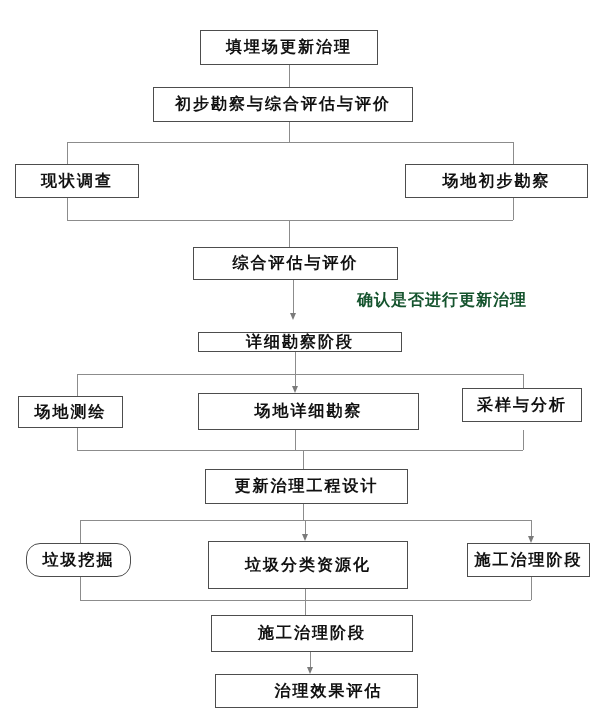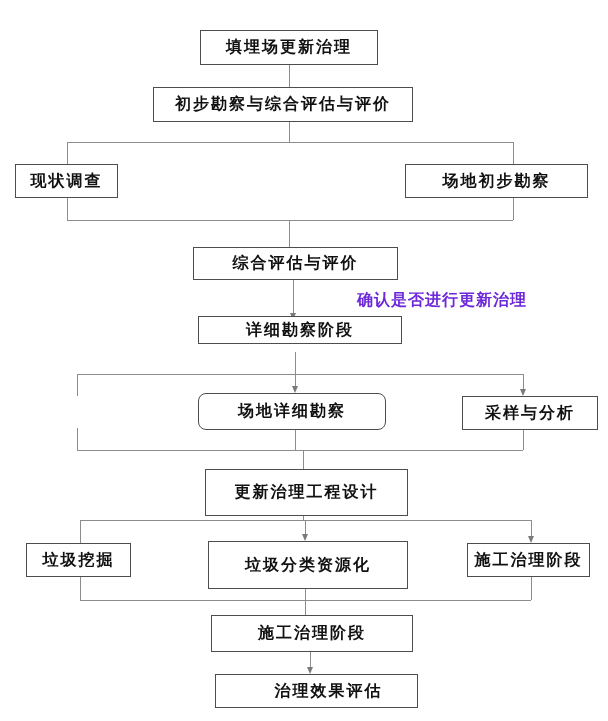--- a/index.html
+++ b/index.html
@@ -42,52 +42,53 @@
     position: absolute;
     width: 0;
     height: 0;
     border-left: 3.5px solid transparent;
     border-right: 3.5px solid transparent;
     border-top: 7px solid #7a7a7a;
     z-index: 1;
   }
   .annotation {
     position: absolute;
-    color: #6d28d9;
+    color: #14532d;
     font-weight: bold;
     font-size: 16px;
     letter-spacing: 1px;
     white-space: nowrap;
     z-index: 2;
   }
 </style>
 </head>
 <body>
 
 <div class="canvas">
 
   <div class="node" style="left:200px; top:30px; width:178px; height:35px;">填埋场更新治理</div>
 
   <div class="node" style="left:153px; top:87px; width:260px; height:35px;">初步勘察与综合评估与评价</div>
 
-  <div class="node" style="left:15px; top:164px; width:103px; height:34px;">现状调查</div>
+  <div class="node" style="left:15px; top:164px; width:124px; height:34px;">现状调查</div>
   <div class="node" style="left:405px; top:164px; width:183px; height:34px;">场地初步勘察</div>
 
   <div class="node" style="left:193px; top:247px; width:205px; height:33px;font-family:Liberation Mono, monospace;">综合评估与评价</div>
 
   <div class="annotation" style="left:357px; top:290px;">确认是否进行更新治理</div>
 
-  <div class="node" style="left:198px; top:316px; width:204px; height:28px;">详细勘察阶段</div>
+  <div class="node" style="left:198px; top:332px; width:204px; height:20px;">详细勘察阶段</div>
 
-  <div class="node" style="left:198px; top:393px; width:188px; height:37px;border-radius:8px;">场地详细勘察</div>
-  <div class="node" style="left:462px; top:396px; width:136px; height:34px;">采样与分析</div>
+  <div class="node" style="left:18px; top:396px; width:105px; height:32px;">场地测绘</div>
+  <div class="node" style="left:198px; top:393px; width:221px; height:37px;">场地详细勘察</div>
+  <div class="node" style="left:462px; top:388px; width:120px; height:34px;">采样与分析</div>
 
-  <div class="node" style="left:205px; top:469px; width:203px; height:47px;">更新治理工程设计</div>
+  <div class="node" style="left:205px; top:469px; width:203px; height:35px;">更新治理工程设计</div>
 
-  <div class="node" style="left:26px; top:543px; width:105px; height:34px;">垃圾挖掘</div>
+  <div class="node" style="left:26px; top:543px; width:105px; height:34px;border-radius:14px;">垃圾挖掘</div>
   <div class="node" style="left:208px; top:541px; width:200px; height:48px;">垃圾分类资源化</div>
   <div class="node" style="left:467px; top:543px; width:123px; height:34px;">施工治理阶段</div>
 
   <div class="node" style="left:211px; top:615px; width:202px; height:37px;">施工治理阶段</div>
 
   <div class="node" style="left:215px; top:674px; width:203px; height:34px;padding-left:24px;">治理效果评估</div>
 
   <div class="vline" style="left:289px; top:65px; height:22px;"></div>
 
   <div class="vline" style="left:289px; top:122px; height:20px;"></div>

